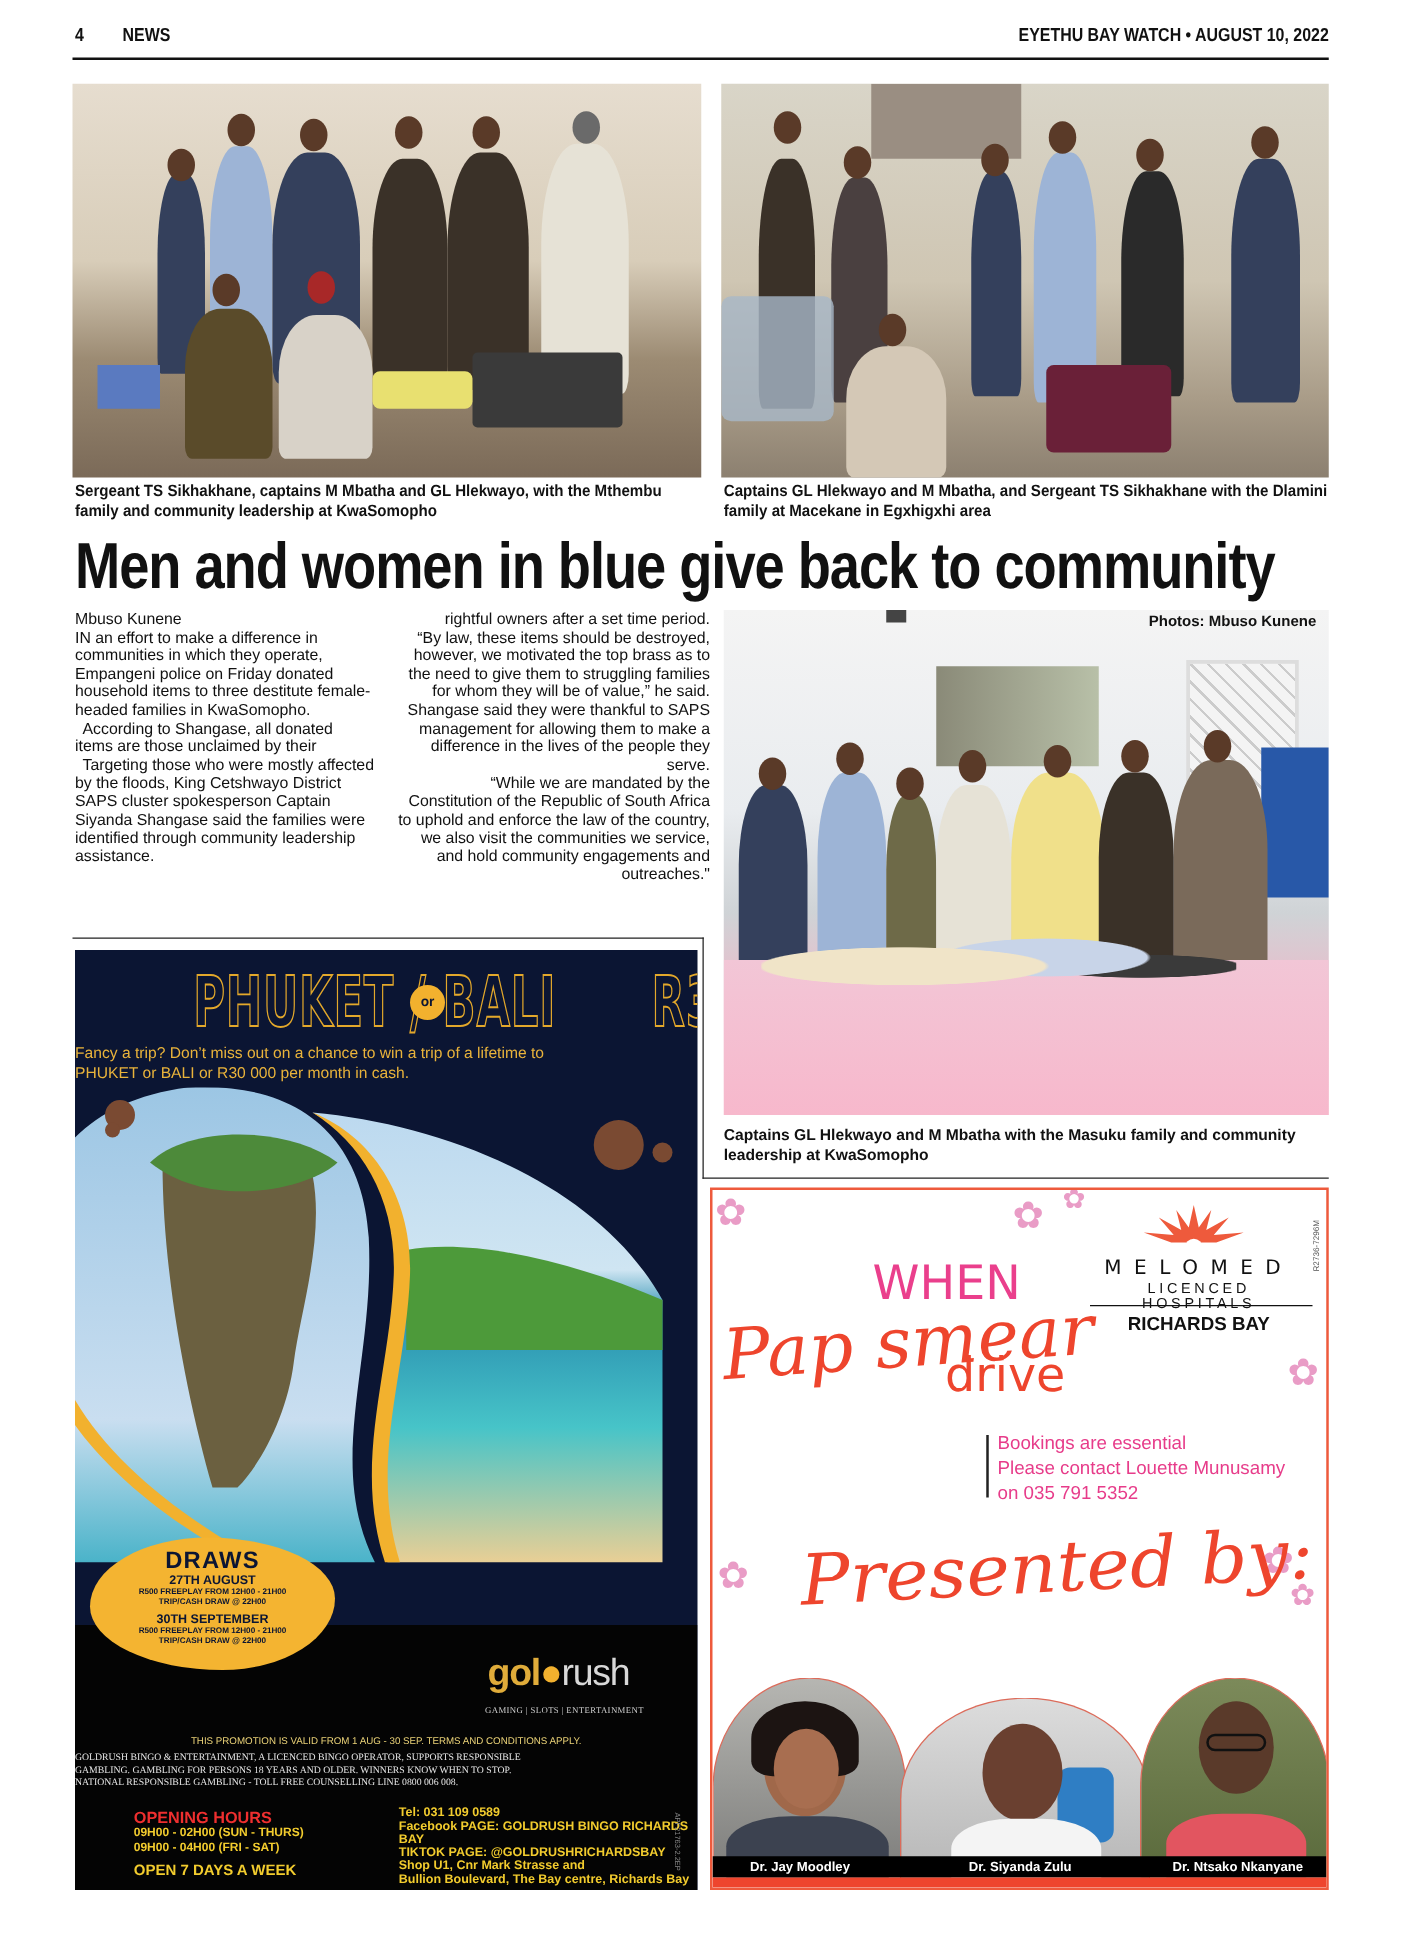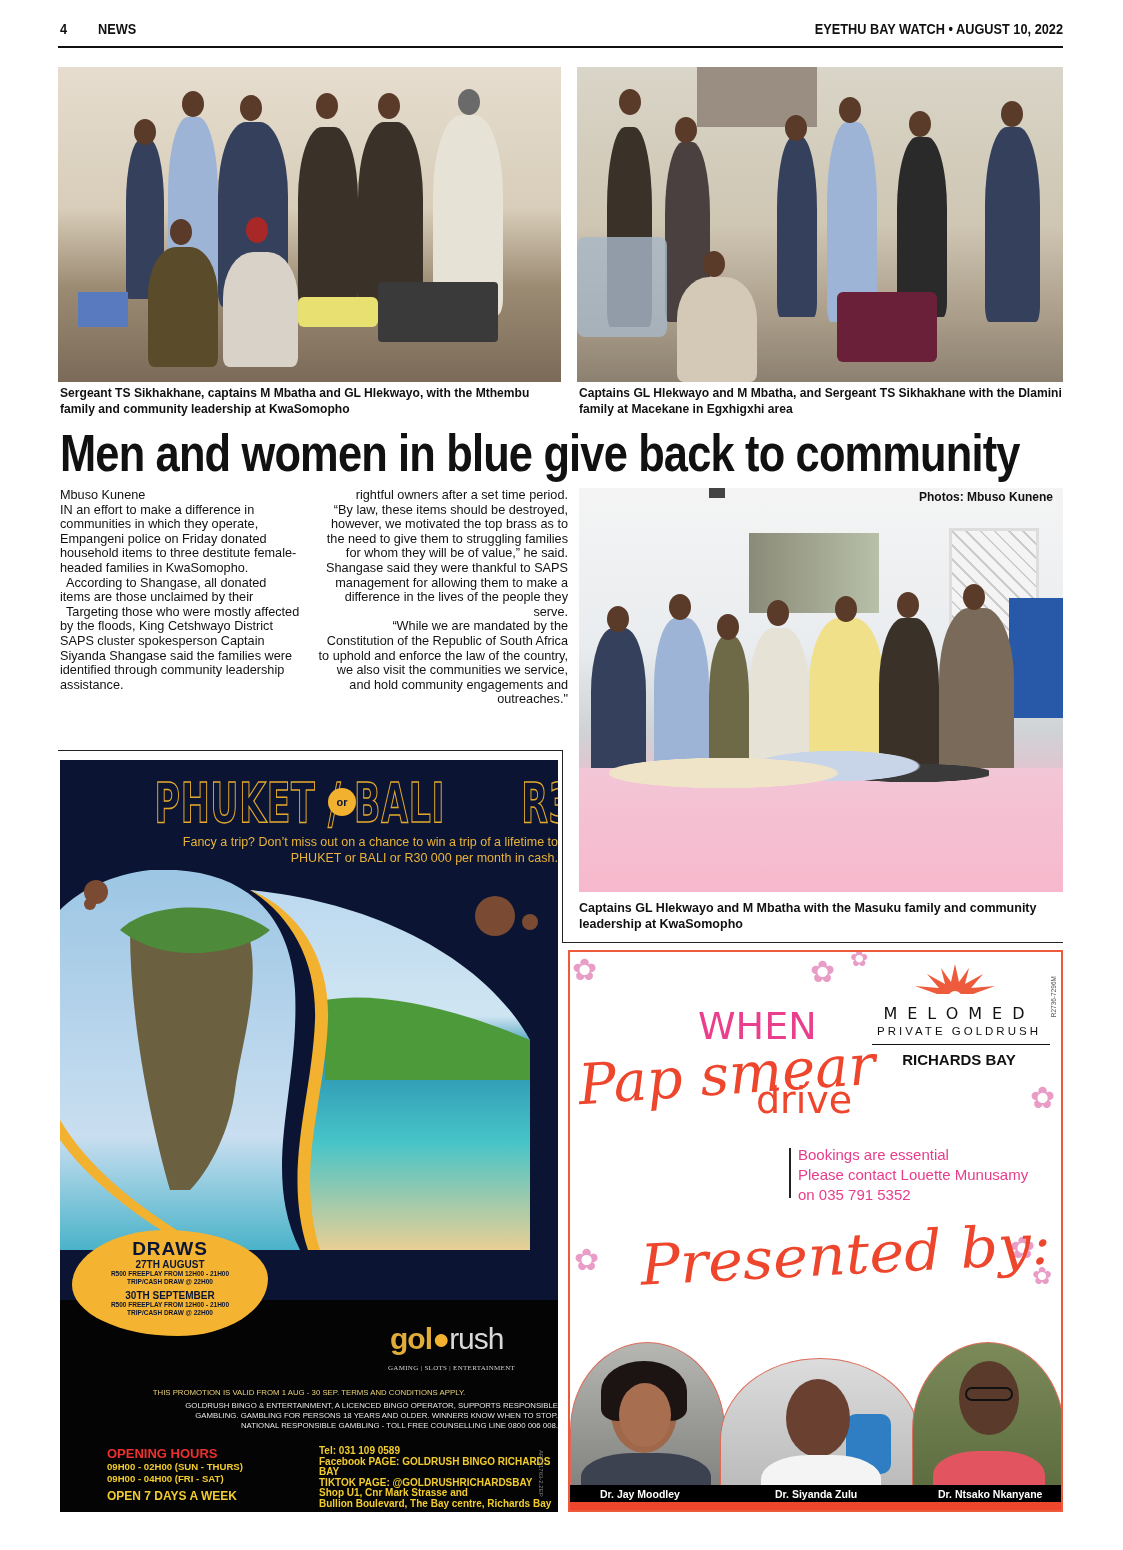--- a/index.html
+++ b/index.html
@@ -53,32 +53,32 @@
   .boxline-h { left: 58px; top: 750px; width: 505px; height: 1px; background: #222; }
   .boxline-v { left: 562px; top: 750px; width: 1px; height: 193px; background: #222; }
   .boxline-h2 { left: 562px; top: 942px; width: 501px; height: 1px; background: #222; }
 
   
   .gr-ad { left: 60px; top: 760px; width: 498px; height: 752px; background: #0b1533; overflow: hidden; }
   .gr-title { position: absolute; left: 0; top: 10px; width: 100%; text-align: center; font-size: 56px; font-weight: bold;
     color: transparent; -webkit-text-stroke: 1.5px #e3a82b; letter-spacing: 1px; transform: scaleX(0.62); transform-origin: center; white-space: nowrap; font-family: "DejaVu Sans", sans-serif; }
   .gr-or { position: absolute; left: 268px; top: 28px; width: 28px; height: 28px; border-radius: 50%; background: #f2b12e;
     color: #0b1533; font-size: 11px; font-weight: bold; text-align: center; line-height: 28px; }
-  .gr-sub { position: absolute; left: 0; top: 74px; width: 100%; text-align: right; color: #e9b33b; font-size: 12.5px; line-height: 16px; }
+  .gr-sub { position: absolute; left: 0; top: 74px; width: 100%; text-align: left; color: #e9b33b; font-size: 12.5px; line-height: 16px; }
   .gr-img { position: absolute; left: 0; top: 110px; width: 498px; height: 380px; }
   .gr-bottom { position: absolute; left: 0; top: 540px; width: 498px; height: 212px; background: #040404; }
   .gr-draws { position: absolute; left: 12px; top: 470px; width: 196px; height: 106px; background: #f4b431; border-radius: 48% 52% 46% 54% / 52% 46% 54% 48%; text-align: center; color: #0b1533; }
   .gr-draws .t { font-size: 19px; font-weight: 900; letter-spacing: 1px; line-height: 20px; margin-top: 9px; }
   .gr-draws .d { font-size: 10px; font-weight: bold; line-height: 11px; }
   .gr-draws .s { font-size: 6.5px; font-weight: bold; line-height: 8px; }
   .gr-logo { position: absolute; left: 330px; top: 562px; color: #e0ac3a; font-size: 30px; font-weight: bold; letter-spacing: -1px; }
   .gr-logo span { color: #d8d8d8; font-weight: normal; }
   .gr-tag { position: absolute; left: 328px; top: 604px; color: #cfcfcf; font-size: 7px; font-family: "Liberation Serif", serif; letter-spacing: 0.3px; }
   .gr-valid { position: absolute; left: 0; top: 628px; width: 100%; text-align: center; color: #e9d177; font-size: 7.8px; }
-  .gr-legal { position: absolute; left: 0; top: 641px; width: 100%; text-align: right; color: #e6e6e6; font-size: 7.8px; line-height: 10px; }
+  .gr-legal { position: absolute; left: 0; top: 641px; width: 100%; text-align: left; color: #e6e6e6; font-size: 7.8px; line-height: 10px; font-family: Liberation Serif, serif; }
   .gr-hours-title { position: absolute; left: 47px; top: 686px; color: #ee2f2f; font-size: 13px; font-weight: 900; }
   .gr-hours { position: absolute; left: 47px; top: 701px; color: #f2cc2e; font-size: 9.6px; font-weight: bold; line-height: 12px; }
   .gr-open { position: absolute; left: 47px; top: 729px; color: #f2cc2e; font-size: 12px; font-weight: bold; }
   .gr-contact { position: absolute; left: 259px; top: 686px; color: #f2cc2e; font-size: 10px; font-weight: bold; line-height: 10.6px; }
   .gr-code { position: absolute; left: 478px; top: 690px; color: #888; font-size: 6px; writing-mode: vertical-rl; }
 
   
   .mel-ad { left: 568px; top: 950px; width: 495px; height: 562px; border: 2px solid #ee5a3c; background: #fff; overflow: hidden; }
   .mel-free { position: absolute; left: 128px; top: 52px; color: #ea3f8c; font-size: 38px; font-weight: normal; letter-spacing: 0px; font-family: "DejaVu Sans", sans-serif; }
   .mel-pap { position: absolute; left: 8px; top: 90px; color: #ee452d; font-size: 56px; font-family: "DejaVu Serif", serif; font-style: italic; transform: rotate(-4deg); white-space: nowrap; }
@@ -292,21 +292,21 @@
 
   <div class="mel-free">WHEN</div>
   <div class="mel-pap">Pap smear</div>
   <div class="mel-drive">drive</div>
 
   <svg class="mel-star" viewBox="0 0 80 40">
     <polygon points="40,0 44,18 54,4 50,20 68,10 56,24 80,22 58,30 22,30 0,22 24,24 12,10 30,20 26,4 36,18" fill="#ee5a3c"></polygon>
     <circle cx="40" cy="34" r="7" fill="#fff"></circle>
   </svg>
   <div class="mel-name">MELOMED</div>
-  <div class="mel-priv">PRIVATE GOLDRUSH</div>
+  <div class="mel-priv">LICENCED HOSPITALS</div>
   <div class="mel-rule"></div>
   <div class="mel-rb">RICHARDS BAY</div>
   <div class="mel-code">R2736-7296M</div>
 
   <div class="mel-sep"></div>
   <div class="mel-info-r">
     <div>Bookings are essential</div>
     <div>Please contact Louette Munusamy</div>
     <div>on 035 791 5352</div>
   </div>

